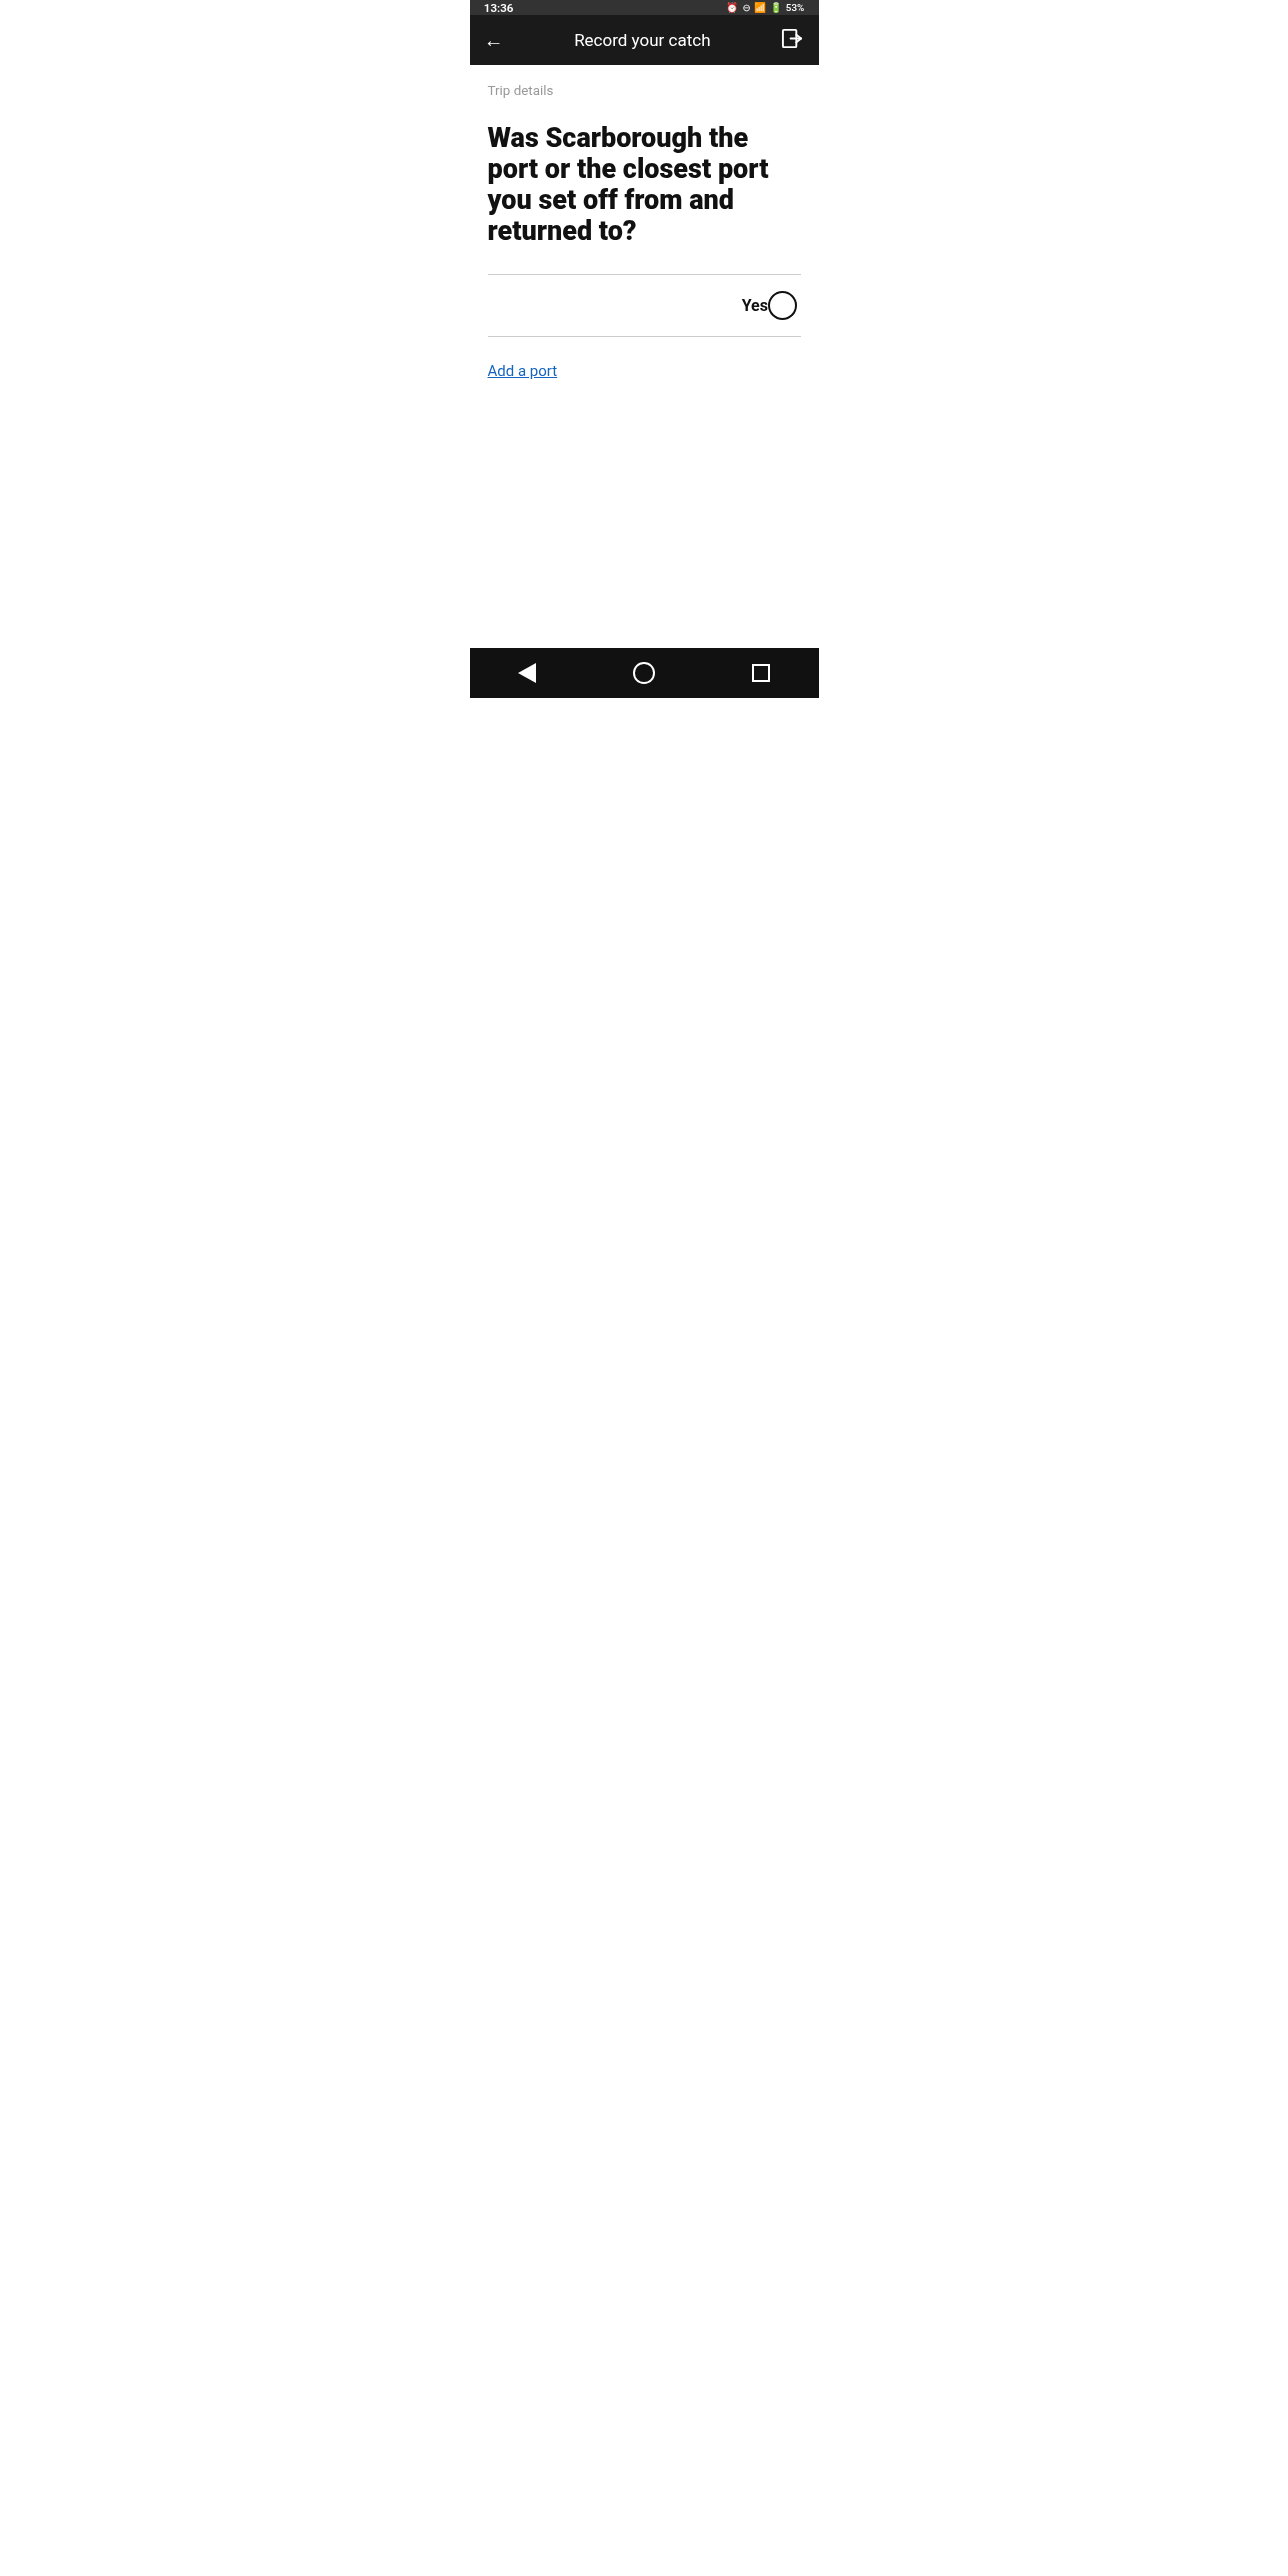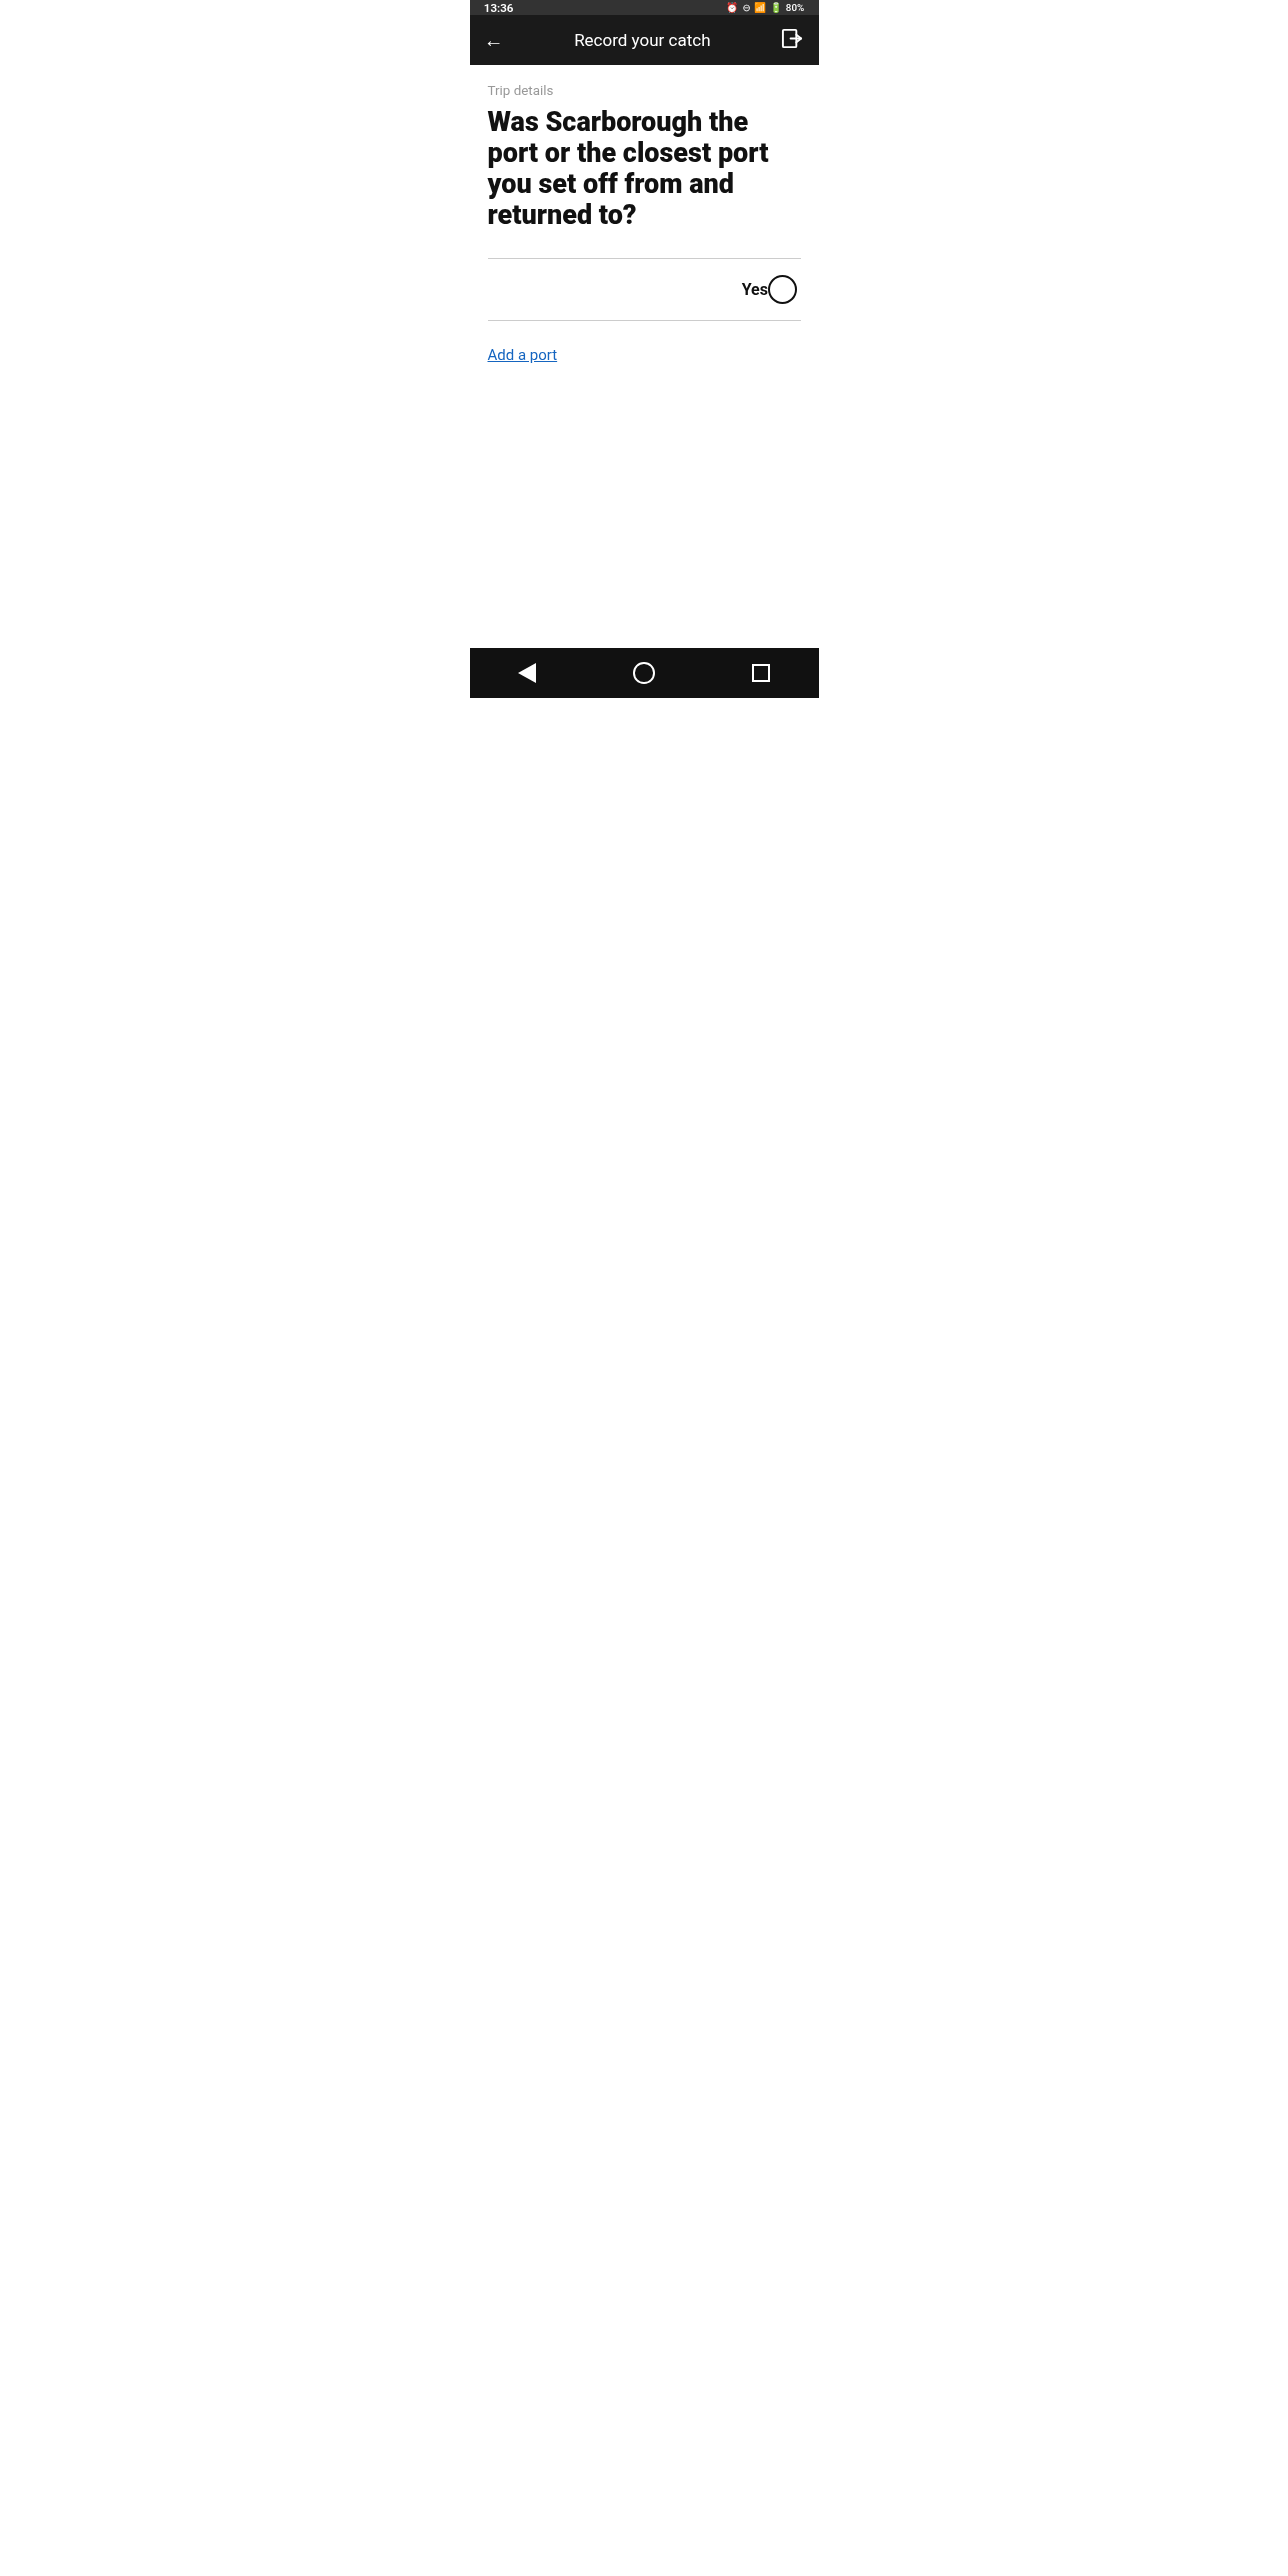--- a/index.html
+++ b/index.html
@@ -88,21 +88,21 @@
     
     .main-content {
       flex: 1;
       padding: 18px 18px 18px 18px;
       background: #fff;
     }
 
     .trip-details-label {
       color: #999;
       font-size: 13.4px;
-      margin-bottom: 9px;
+      margin-bottom: 25px;
     }
 
     .question-title {
       font-size: 27px;
       font-weight: 900;
       color: #111;
       line-height: 1.15;
       margin-bottom: 27px;
     }
 
@@ -192,21 +192,21 @@
 </head>
 <body>
 
 <div class="status-bar">
   <span class="status-bar-left">13:36</span>
   <div class="status-bar-right">
     <span class="status-icon">⏰</span>
     <span class="status-icon">⊖</span>
     <span class="status-icon">📶</span>
     <span class="status-icon">🔋</span>
-    <span class="status-icon">80%</span>
+    <span class="status-icon">53%</span>
   </div>
 </div>
 
 <div class="app-bar">
   <span class="app-bar-back">←</span>
   <span class="app-bar-title">Record your catch</span>
   <span class="app-bar-action">
     <svg width="23" height="23" viewBox="0 0 24 24" fill="none">
       <rect x="2" y="3" width="14" height="18" rx="1" stroke="white" stroke-width="2" fill="none"></rect>
       <path d="M16 8l5 4-5 4" stroke="white" stroke-width="2" fill="none" stroke-linecap="round" stroke-linejoin="round"></path>

